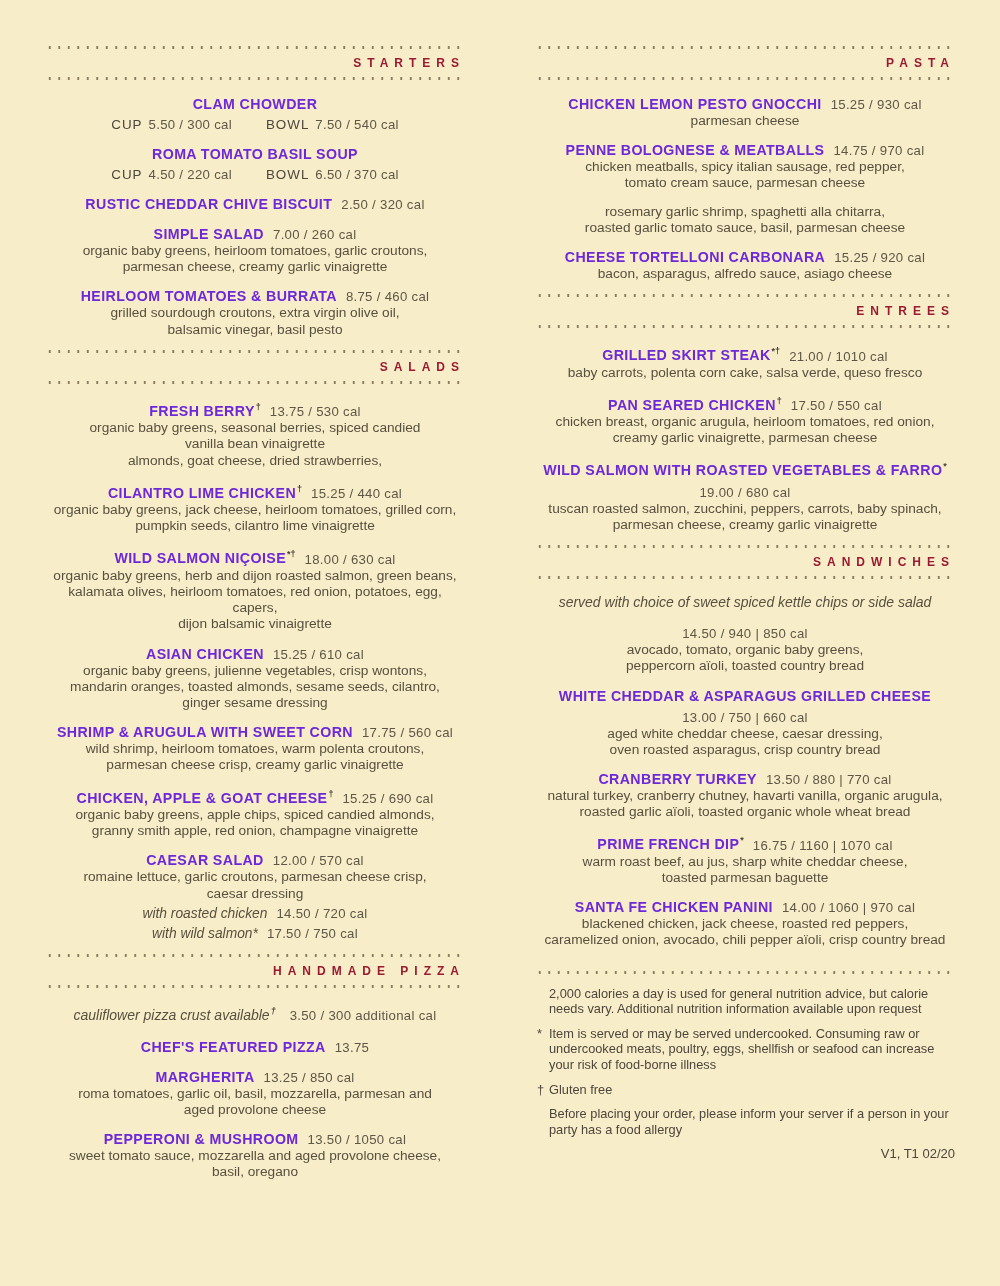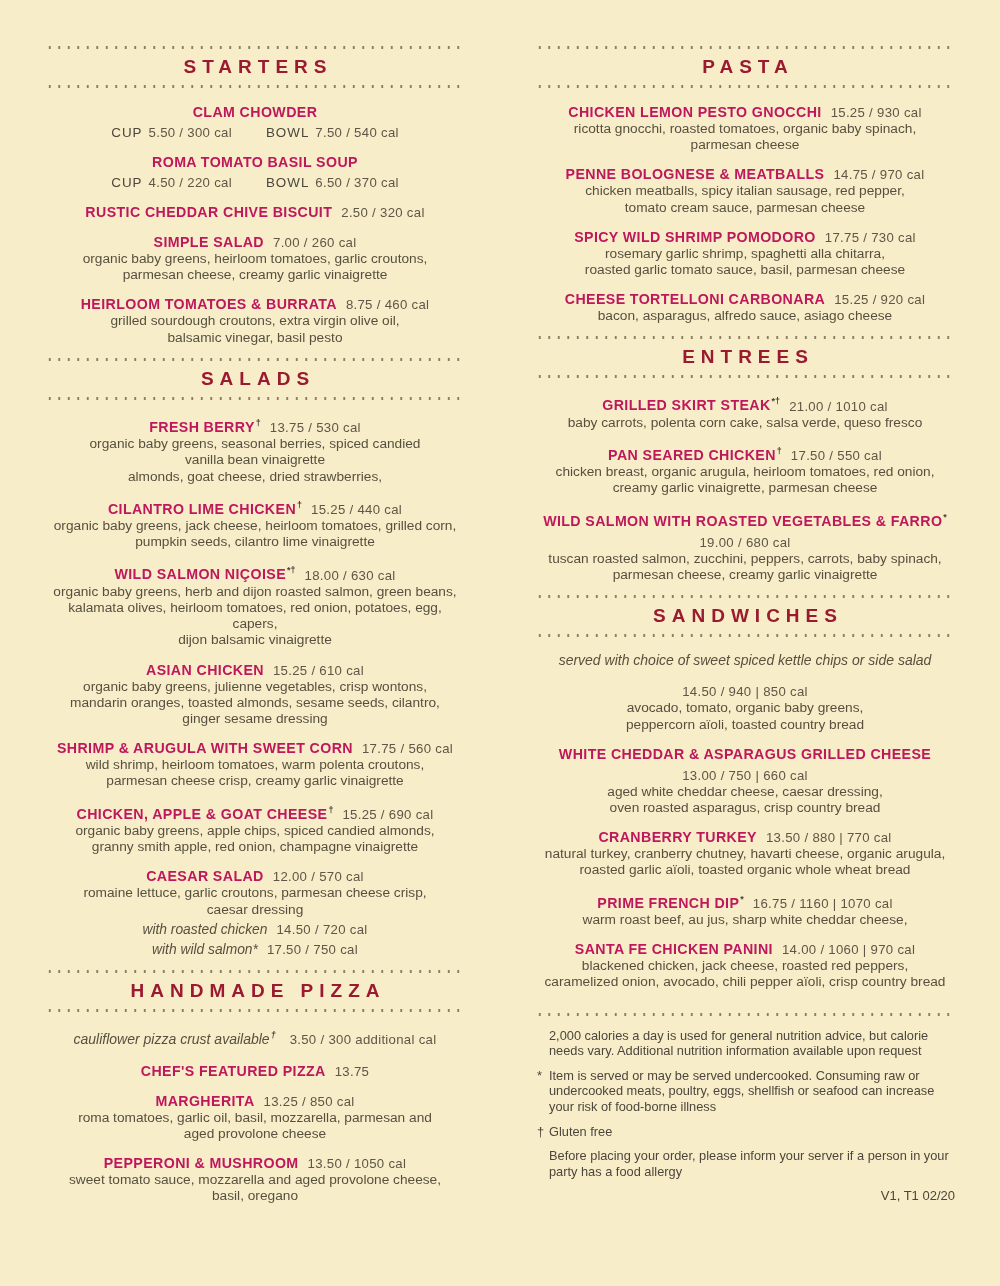--- a/index.html
+++ b/index.html
@@ -27,40 +27,41 @@
     height: 3px;
     background-image: radial-gradient(circle, #8d7e62 1.15px, rgba(0,0,0,0) 1.35px);
     background-size: 9.5px 3px;
     background-repeat: repeat-x;
     background-position: left center;
   }
   .menu-section { margin-bottom: 12px; }
   .sec-head { margin-bottom: 15px; }
   .sec-title {
     margin: 7px 0;
-    font-size: 19px;
+    font-size: 12px;
     font-weight: bold;
     letter-spacing: 6px;
     text-indent: 6px;
     color: #9a1b30;
+    text-align: right;
   }
   .note {
     font-style: italic;
     font-size: 14px;
     color: #57503f;
     margin-bottom: 14px;
     line-height: 17px;
   }
   .note .pr { font-style: normal; margin-left: 14px; }
   .item { margin-bottom: 12px; }
   .head { line-height: 17px; }
   .nm {
     font-weight: bold;
     font-size: 14.2px;
-    color: #be185d;
+    color: #6d28d9;
     letter-spacing: 0.4px;
   }
   .pr {
     font-size: 13.2px;
     color: #5e5747;
     margin-left: 9px;
     letter-spacing: 0.3px;
     white-space: nowrap;
   }
   sup.sup {
@@ -214,30 +215,28 @@
     </div>
   <div class="col">
       <section class="menu-section">
         <div class="sec-head">
           <div class="dotline"></div>
           <h2 class="sec-title">PASTA</h2>
           <div class="dotline"></div>
         </div>
         <div class="item">
           <div class="head"><span class="nm">CHICKEN LEMON PESTO GNOCCHI</span><span class="pr">15.25 / 930 cal</span></div>
-          <div class="desc">ricotta gnocchi, roasted tomatoes, organic baby spinach,</div>
           <div class="desc">parmesan cheese</div>
         </div>
         <div class="item">
           <div class="head"><span class="nm">PENNE BOLOGNESE &amp; MEATBALLS</span><span class="pr">14.75 / 970 cal</span></div>
           <div class="desc">chicken meatballs, spicy italian sausage, red pepper,</div>
           <div class="desc">tomato cream sauce, parmesan cheese</div>
         </div>
         <div class="item">
-          <div class="head"><span class="nm">SPICY WILD SHRIMP POMODORO</span><span class="pr">17.75 / 730 cal</span></div>
           <div class="desc">rosemary garlic shrimp, spaghetti alla chitarra,</div>
           <div class="desc">roasted garlic tomato sauce, basil, parmesan cheese</div>
         </div>
         <div class="item">
           <div class="head"><span class="nm">CHEESE TORTELLONI CARBONARA</span><span class="pr">15.25 / 920 cal</span></div>
           <div class="desc">bacon, asparagus, alfredo sauce, asiago cheese</div>
         </div>
       </section>
       <section class="menu-section">
         <div class="sec-head">
@@ -274,26 +273,27 @@
           <div class="desc">peppercorn aïoli, toasted country bread</div>
         </div>
         <div class="item">
           <div class="head"><span class="nm">WHITE CHEDDAR &amp; ASPARAGUS GRILLED CHEESE</span></div>
           <div class="pr prline">13.00 / 750 | 660 cal</div>
           <div class="desc">aged white cheddar cheese, caesar dressing,</div>
           <div class="desc">oven roasted asparagus, crisp country bread</div>
         </div>
         <div class="item">
           <div class="head"><span class="nm">CRANBERRY TURKEY</span><span class="pr">13.50 / 880 | 770 cal</span></div>
-          <div class="desc">natural turkey, cranberry chutney, havarti cheese, organic arugula,</div>
+          <div class="desc">natural turkey, cranberry chutney, havarti vanilla, organic arugula,</div>
           <div class="desc">roasted garlic aïoli, toasted organic whole wheat bread</div>
         </div>
         <div class="item">
           <div class="head"><span class="nm">PRIME FRENCH DIP</span><sup class="sup">*</sup><span class="pr">16.75 / 1160 | 1070 cal</span></div>
           <div class="desc">warm roast beef, au jus, sharp white cheddar cheese,</div>
+          <div class="desc">toasted parmesan baguette</div>
         </div>
         <div class="item">
           <div class="head"><span class="nm">SANTA FE CHICKEN PANINI</span><span class="pr">14.00 / 1060 | 970 cal</span></div>
           <div class="desc">blackened chicken, jack cheese, roasted red peppers,</div>
           <div class="desc">caramelized onion, avocado, chili pepper aïoli, crisp country bread</div>
         </div>
       </section>
       <div class="footer">
         <div class="dotline"></div>
         <div class="fnote">

